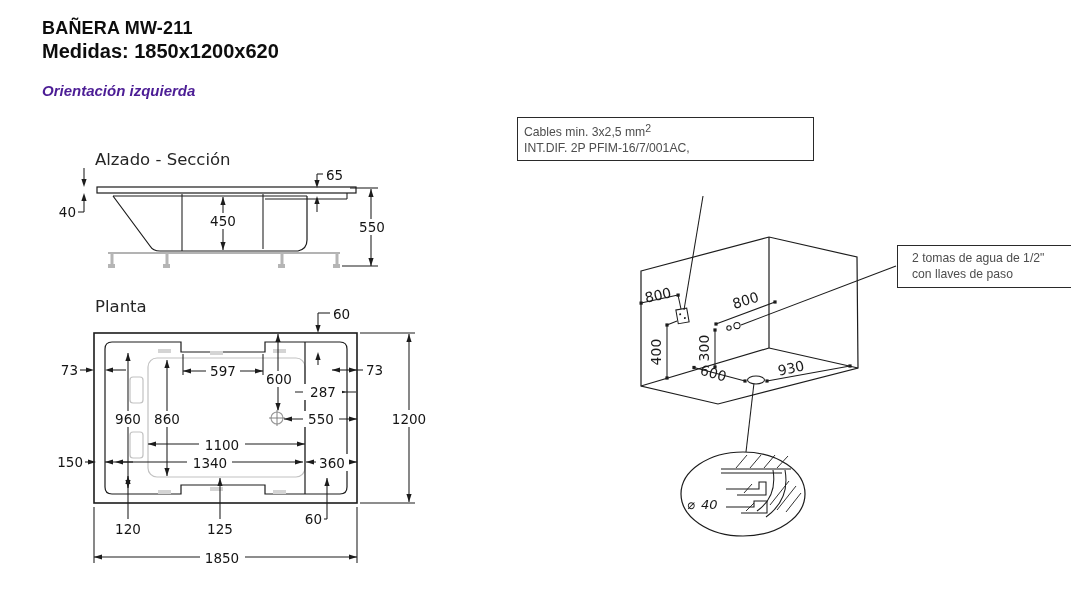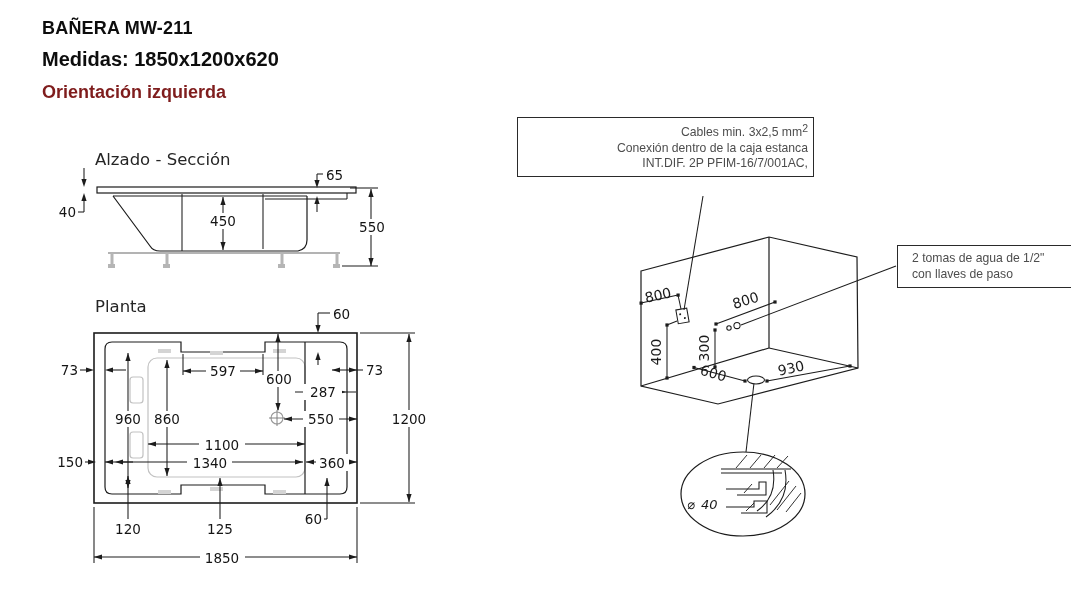--- a/index.html
+++ b/index.html
@@ -1,24 +1,24 @@
 <!DOCTYPE html>
 <html><head>
 <meta charset="utf-8">
 <style>
   html,body{margin:0;padding:0;background:#fff;}
   body{width:1071px;height:616px;position:relative;overflow:hidden;
        font-family:"Liberation Sans",sans-serif;color:#111;}
   .abs{position:absolute;}
   .hdr-title{left:42px;top:18px;font-size:18px;font-weight:bold;color:#0d0d0d;letter-spacing:.2px;}
-  .hdr-sub{left:42px;top:48px;font-size:20px;font-weight:bold;color:#0d0d0d;}
-  .hdr-orient{left:42px;top:82px;font-size:18px;font-weight:bold;color:#7f1d1d;}
+  .hdr-sub{left:42px;top:40px;font-size:20px;font-weight:bold;color:#0d0d0d;}
+  .hdr-orient{left:42px;top:82px;font-size:15px;font-weight:bold;color:#4c1d95;font-style:italic;}
   .note-box{border:1px solid #2a2a2a;background:#fff;color:#4d4d4d;
             font-size:12.2px;line-height:15.6px;white-space:nowrap;}
-  .note-cables{left:517px;top:117px;width:284px;padding:3px 5px 4px 6px;text-align:right;}
+  .note-cables{left:517px;top:117px;width:284px;padding:3px 5px 4px 6px;}
   .note-tomas{left:897px;top:245px;width:149px;padding:5px 14px;}
   sup{font-size:10.5px;vertical-align:4px;}
   svg{display:block;}
   svg text{font-family:"DejaVu Sans",sans-serif;fill:#141414;}
   .dim{font-size:13.5px;}
   .ttl{font-size:16.5px;fill:#252525;}
   .iso-dim{font-size:14px;fill:#1a1a1a;}
   .detail-dim{font-size:13px;fill:#1a1a1a;font-style:italic;}
   .ln{stroke:#1c1c1c;stroke-width:1.05;fill:none;}
   .ol{stroke:#1c1c1c;stroke-width:1.6;fill:none;}
@@ -273,21 +273,20 @@
     <line class="ln" x1="94" y1="557" x2="357" y2="557"></line>
     <path class="ar" d="M94,557 l8,-2.6 v5.2 z"></path>
     <path class="ar" d="M357,557 l-8,-2.6 v5.2 z"></path>
     <rect class="wbg" x="200" y="549" width="45" height="17"></rect>
     <text class="dim" x="222" y="563" text-anchor="middle">1850</text>
   </g>
 </svg>
 
 <div class="abs note-box note-cables">
   <div><span>Cables min. 3x2,5 mm</span><sup>2</sup></div>
-  <div>Conexión dentro de la caja estanca</div>
   <div>INT.DIF. 2P PFIM-16/7/001AC,</div>
 </div>
 
 <div class="abs note-box note-tomas">
   <div>2 tomas de agua de 1/2"</div>
   <div>con llaves de paso</div>
 </div>
 
 <svg class="abs" style="left:595px;top:195px" width="320" height="385" viewBox="595 195 320 385">
 

